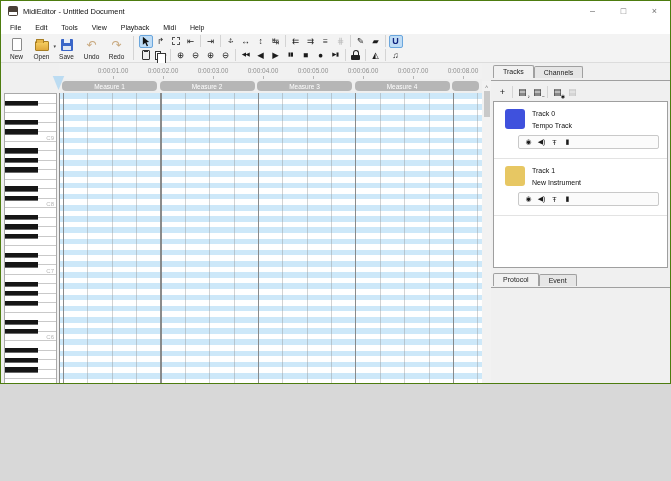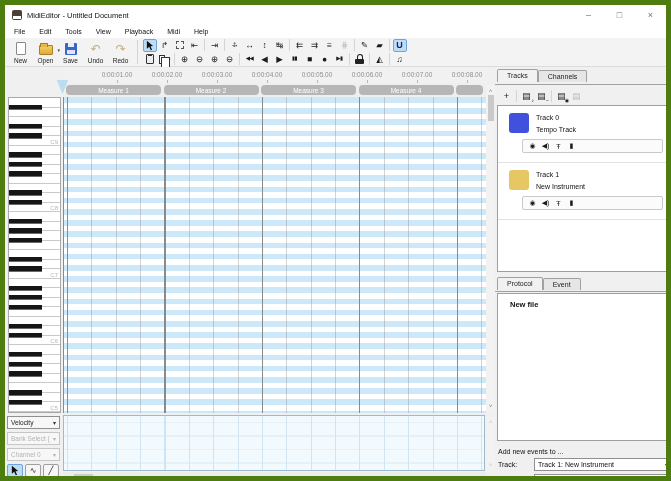--- a/index.html
+++ b/index.html
@@ -1,17 +1,17 @@
 <!DOCTYPE html>
 <html style="--stripe: #cde8f9; --sel: #bfdcf5; --selb: #6aa6dd;"><head>
 <meta charset="utf-8">
 <style>
   html,body{margin:0;padding:0;background:#d8d8d8;}
   *{box-sizing:border-box;}
-  .window{position:relative;width:671px;height:481px;background:#f0f0f0;border:5px solid #4d7c0f;
+  .window{position:relative;width:671px;height:384px;background:#f0f0f0;border:1px solid #4d7c0f;
     font-family:"Liberation Sans",sans-serif;font-size:7px;color:#111;overflow:hidden;
     --sel:#bfdcf5;--selb:#6aa6dd;--stripe:#cde8f9;}
   
   #titlebar{position:absolute;left:0;top:0;right:0;height:20px;background:#fff;display:flex;align-items:center;}
   #app-icon{width:10px;height:10px;margin:0 5px 0 7px;background:#4a4038;border-radius:2px;position:relative;}
   #app-icon::after{content:"";position:absolute;left:1px;right:1px;bottom:1px;height:3px;background:#fff;}
   #title{font-size:7.5px;color:#111;}
   #win-controls{margin-left:auto;display:flex;height:100%;}
   .win-btn{width:31px;height:100%;display:flex;align-items:center;justify-content:center;font-size:9px;color:#707070;}
   
@@ -501,23 +501,20 @@
             <button class="titem">▮</button>
           </div>
         </div>
       </div>
 
     <div class="tabs" id="protocol-tabs">
         <span class="tab active">Protocol</span>
         <span class="tab">Event</span>
       </div>
     <div class="tabline" id="protocol-tabline"></div>
-    <div id="protocol-box">
-        <div class="protocol-entry">New file</div>
-      </div>
 
     <div id="add-events-heading">Add new events to ...</div>
     <div class="ae-row" id="track-row">
       <span class="ae-label">Track:</span>
       <div class="dd">
         <span>Track 1: New Instrument</span>
         <span class="caret">▾</span>
       </div>
     </div>
     <div class="ae-row" id="channel-row">

